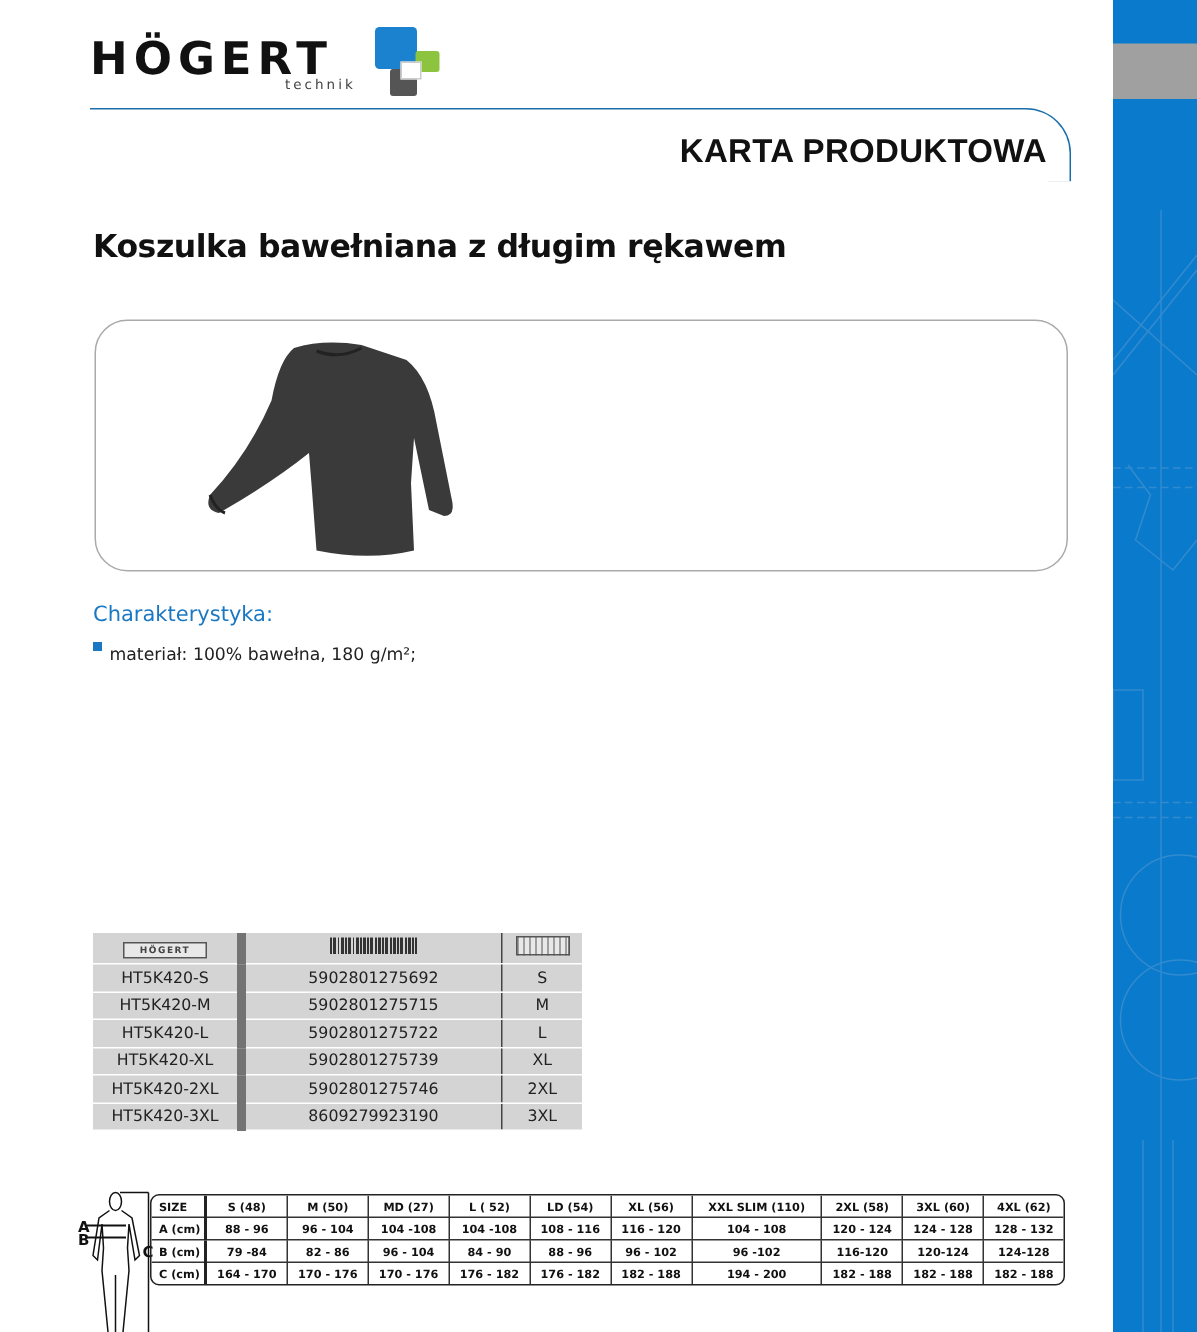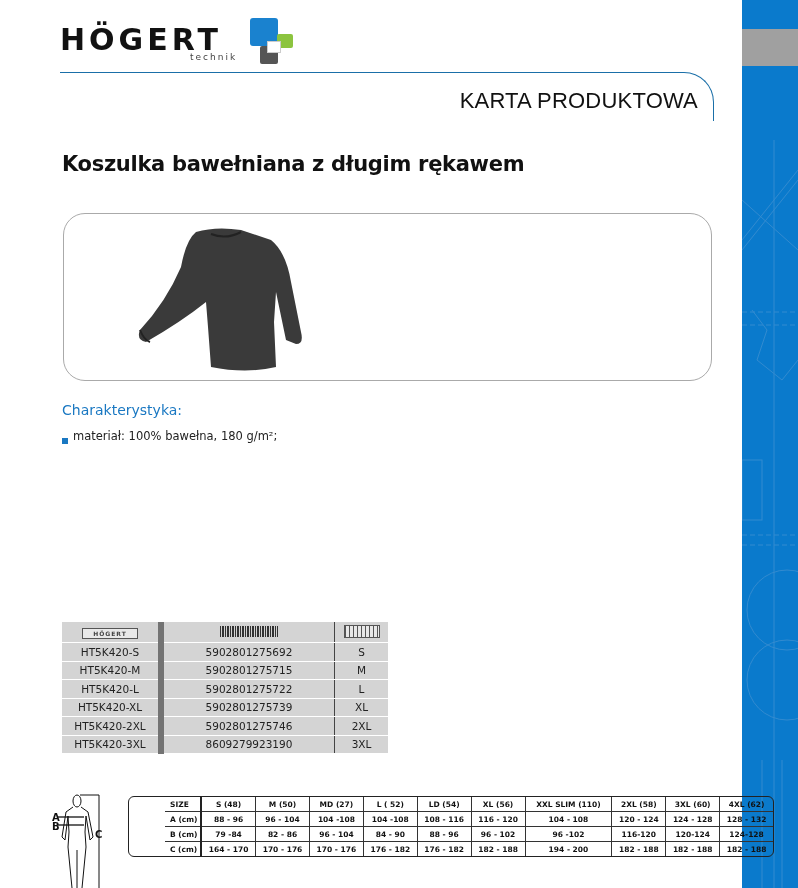--- a/index.html
+++ b/index.html
@@ -8,39 +8,39 @@
   .strip .gray { position:absolute; left:0; top:29px; width:56px; height:37px; background:#a0a0a0; }
   .strip svg { position:absolute; left:0; top:0; }
   .logo { position:absolute; left:60px; top:18px; width:230px; height:46px; }
   .logo .word { position:absolute; left:0; top:4px; font-family:"DejaVu Sans", sans-serif; font-weight:bold; font-size:30px; letter-spacing:4px; color:#111; }
   .logo .sub { position:absolute; left:130px; top:34px; font-size:9px; letter-spacing:2px; color:#444; }
   .logo .sq1 { position:absolute; left:190px; top:0; width:28px; height:28px; background:#1a82cf; border-radius:3px; }
   .logo .sq2 { position:absolute; left:217px; top:16px; width:16px; height:14px; background:#8cc43f; border-radius:2px; }
   .logo .sq3 { position:absolute; left:200px; top:28px; width:18px; height:18px; background:#555; border-radius:2px; }
   .logo .sq4 { position:absolute; left:207px; top:23px; width:12px; height:10px; background:#fff; border:1px solid #ccc; }
   .header-frame { position:absolute; left:60px; top:72px; width:653px; height:48px; border-top:1.5px solid #1a6fa8; border-right:1.5px solid #1a6fa8; border-top-right-radius:30px; }
-  .header-title { position:absolute; right:100px; top:88px; font-family:"Liberation Sans", sans-serif; font-weight:normal; font-size:22px; color:#111; letter-spacing:0.2px; }
+  .header-title { position:absolute; right:100px; top:88px; font-family:"Liberation Sans", sans-serif; font-weight:bold; font-size:22px; color:#111; letter-spacing:0.2px; }
   .product-title { position:absolute; left:62px; top:152px; font-family:"DejaVu Sans", sans-serif; font-weight:bold; font-size:21px; color:#111; letter-spacing:-0.3px; }
   .image-box { position:absolute; left:63px; top:213px; width:647px; height:166px; border:1px solid #aaa; border-radius:22px; background:#fff; }
   .shirt { position:absolute; left:72px; top:8px; }
   .char-title { position:absolute; left:62px; top:402px; font-family:"DejaVu Sans", sans-serif; font-weight:normal; font-size:14px; color:#1a78c2; }
   .bullets { position:absolute; left:62px; top:428px; margin:0; padding:0; list-style:none; font-size:11.5px; color:#222; }
-  .bullets li { height:16px; line-height:16px; display:flex; align-items:flex-end; }
+  .bullets li { height:16px; line-height:16px; display:flex; align-items:flex-start; }
   .bullets .sq { display:inline-block; width:6px; height:6px; background:#1a78c2; margin-right:5px; }
   .prod-table { position:absolute; left:62px; top:622px; border-collapse:collapse; font-size:10.5px; color:#222; background:#d4d4d4; }
   .prod-table td, .prod-table th { height:17.5px; padding:0; text-align:center; border-bottom:1px solid #fff; }
   .prod-table .c1 { width:96px; }
   .prod-table .c2 { width:170px; border-left:6px solid #737373;text-align:center; }
   .prod-table .c3 { width:53px; border-left:1px solid #444; }
   .prod-table th { height:20px; }
   .hico { display:inline-block; border:1px solid #555; font-size:6px; padding:1px 10px; color:#444; letter-spacing:1px; background:#e8e8e8; }
   .bc { display:inline-block; width:58px; height:11px; background:repeating-linear-gradient(90deg,#333 0 1px,#d4d4d4 1px 2px,#333 2px 4px,#d4d4d4 4px 5px); }
   .ruler { display:inline-block; width:34px; height:11px; border:1px solid #555; background:repeating-linear-gradient(90deg,#555 0 1px,#e8e8e8 1px 4px); }
   .figure { position:absolute; left:52px; top:792px; width:55px; height:96px; }
-  .size-table-wrap { position:absolute; left:128px; top:796px; width:608px; border:1.5px solid #222; border-radius:6px; overflow:hidden;padding-left:36px; }
+  .size-table-wrap { position:absolute; left:100px; top:796px; width:608px; border:1.5px solid #222; border-radius:6px; overflow:hidden; }
   .size-table { border-collapse:collapse; width:100%; font-family:"DejaVu Sans", sans-serif; font-weight:bold; font-size:7.5px; color:#111; }
   .size-table td { border:1px solid #333; text-align:center; height:14px; padding:0; }
   .size-table tr:first-child td { border-top:none; }
   .size-table tr:last-child td { border-bottom:none; }
   .size-table td:first-child { border-left:none; text-align:left; padding-left:5px; width:30px; border-right:2px solid #222; }
   .size-table td:last-child { border-right:none; }
 </style>
 </head>
 <body>
 

